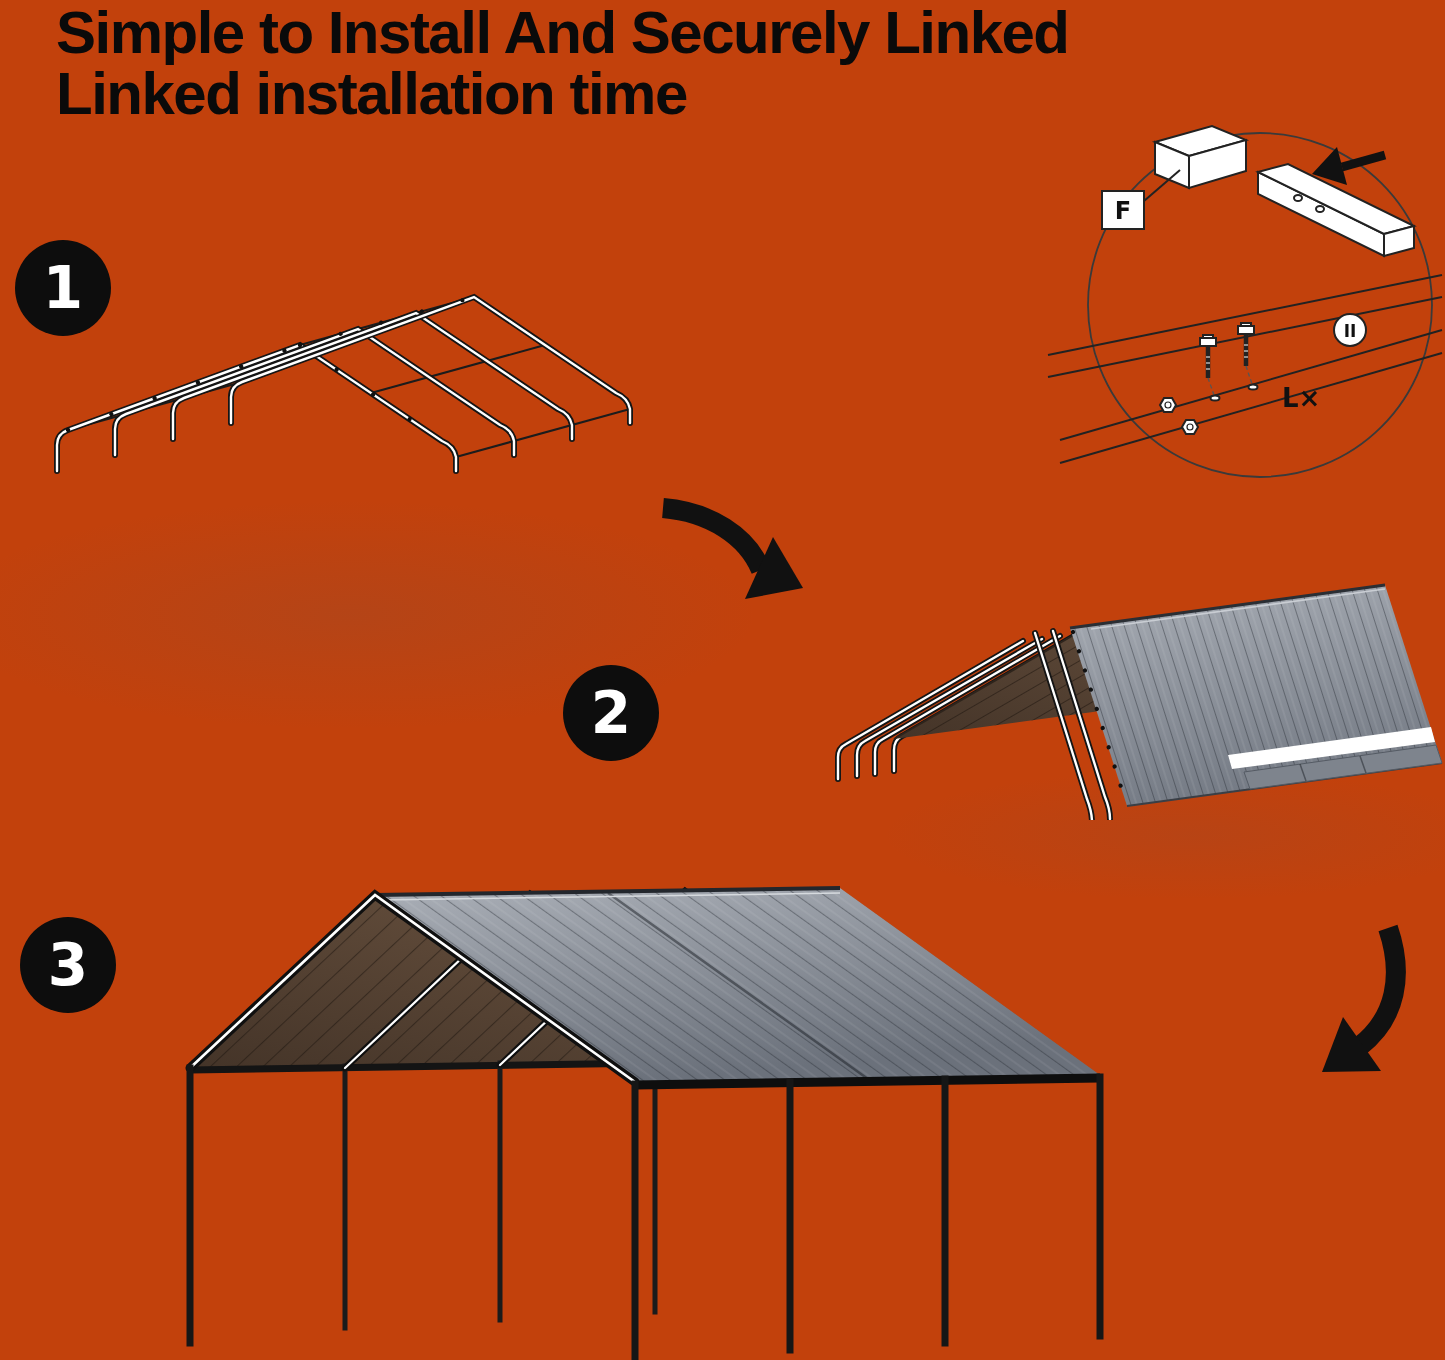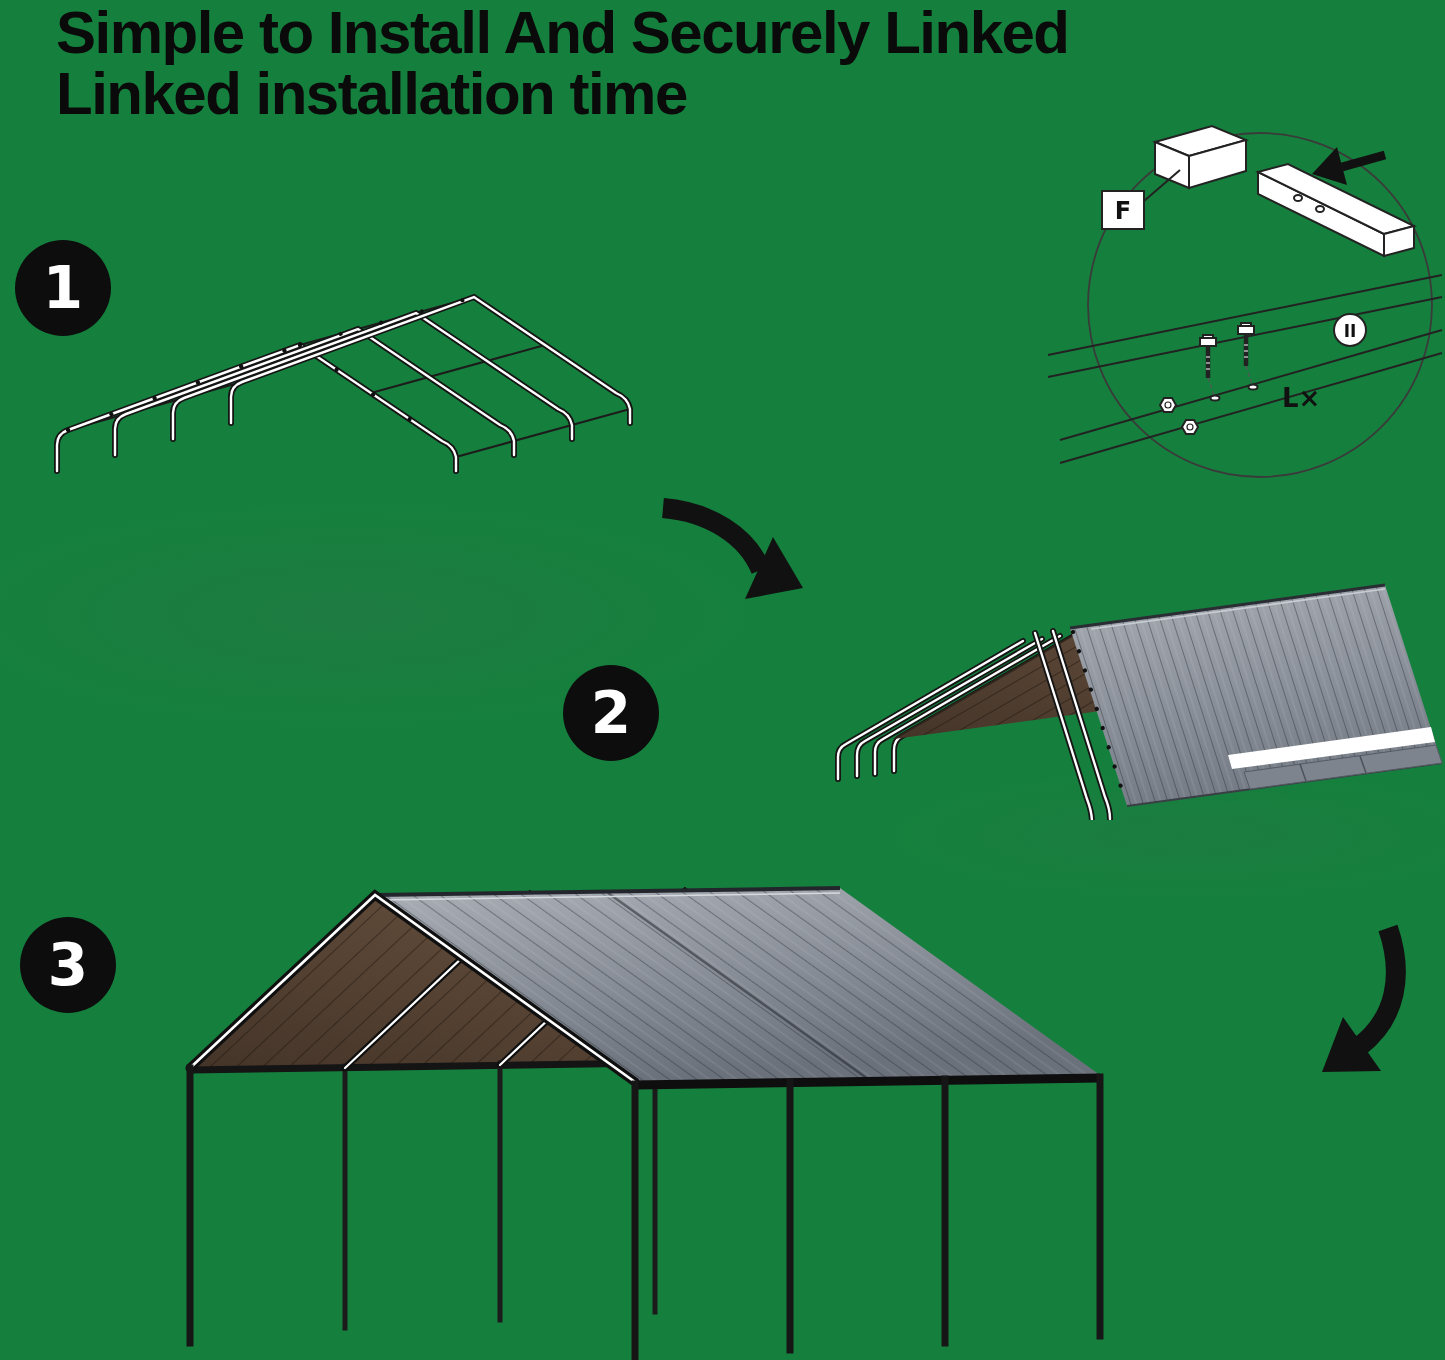--- a/index.html
+++ b/index.html
@@ -1,16 +1,16 @@
 <!DOCTYPE html>
 <html><head>
 <meta charset="utf-8">
 <style>
   html,body{margin:0;padding:0;background:#fff;}
-  #canvas{position:relative;width:1445px;height:1360px;background:#15803d;overflow:hidden;
+  #canvas{position:relative;width:1445px;height:1360px;background:#c2410c;overflow:hidden;
           font-family:"Liberation Sans",sans-serif;}
   .title{position:absolute;left:56px;top:2px;color:#0a0a0a;font-weight:700;
          font-size:60px;line-height:61px;letter-spacing:-1.5px;}
   .badge{position:absolute;width:96px;height:96px;border-radius:50%;background:#0d0d0d;
          color:#ffffff;display:flex;align-items:center;justify-content:center;
          font-family:"DejaVu Sans",sans-serif;font-weight:700;font-size:58px;}
   #badge-1{left:15px;top:240px;}
   #badge-2{left:563px;top:665px;}
   #badge-3{left:20px;top:917px;}
   .ill{position:absolute;}

